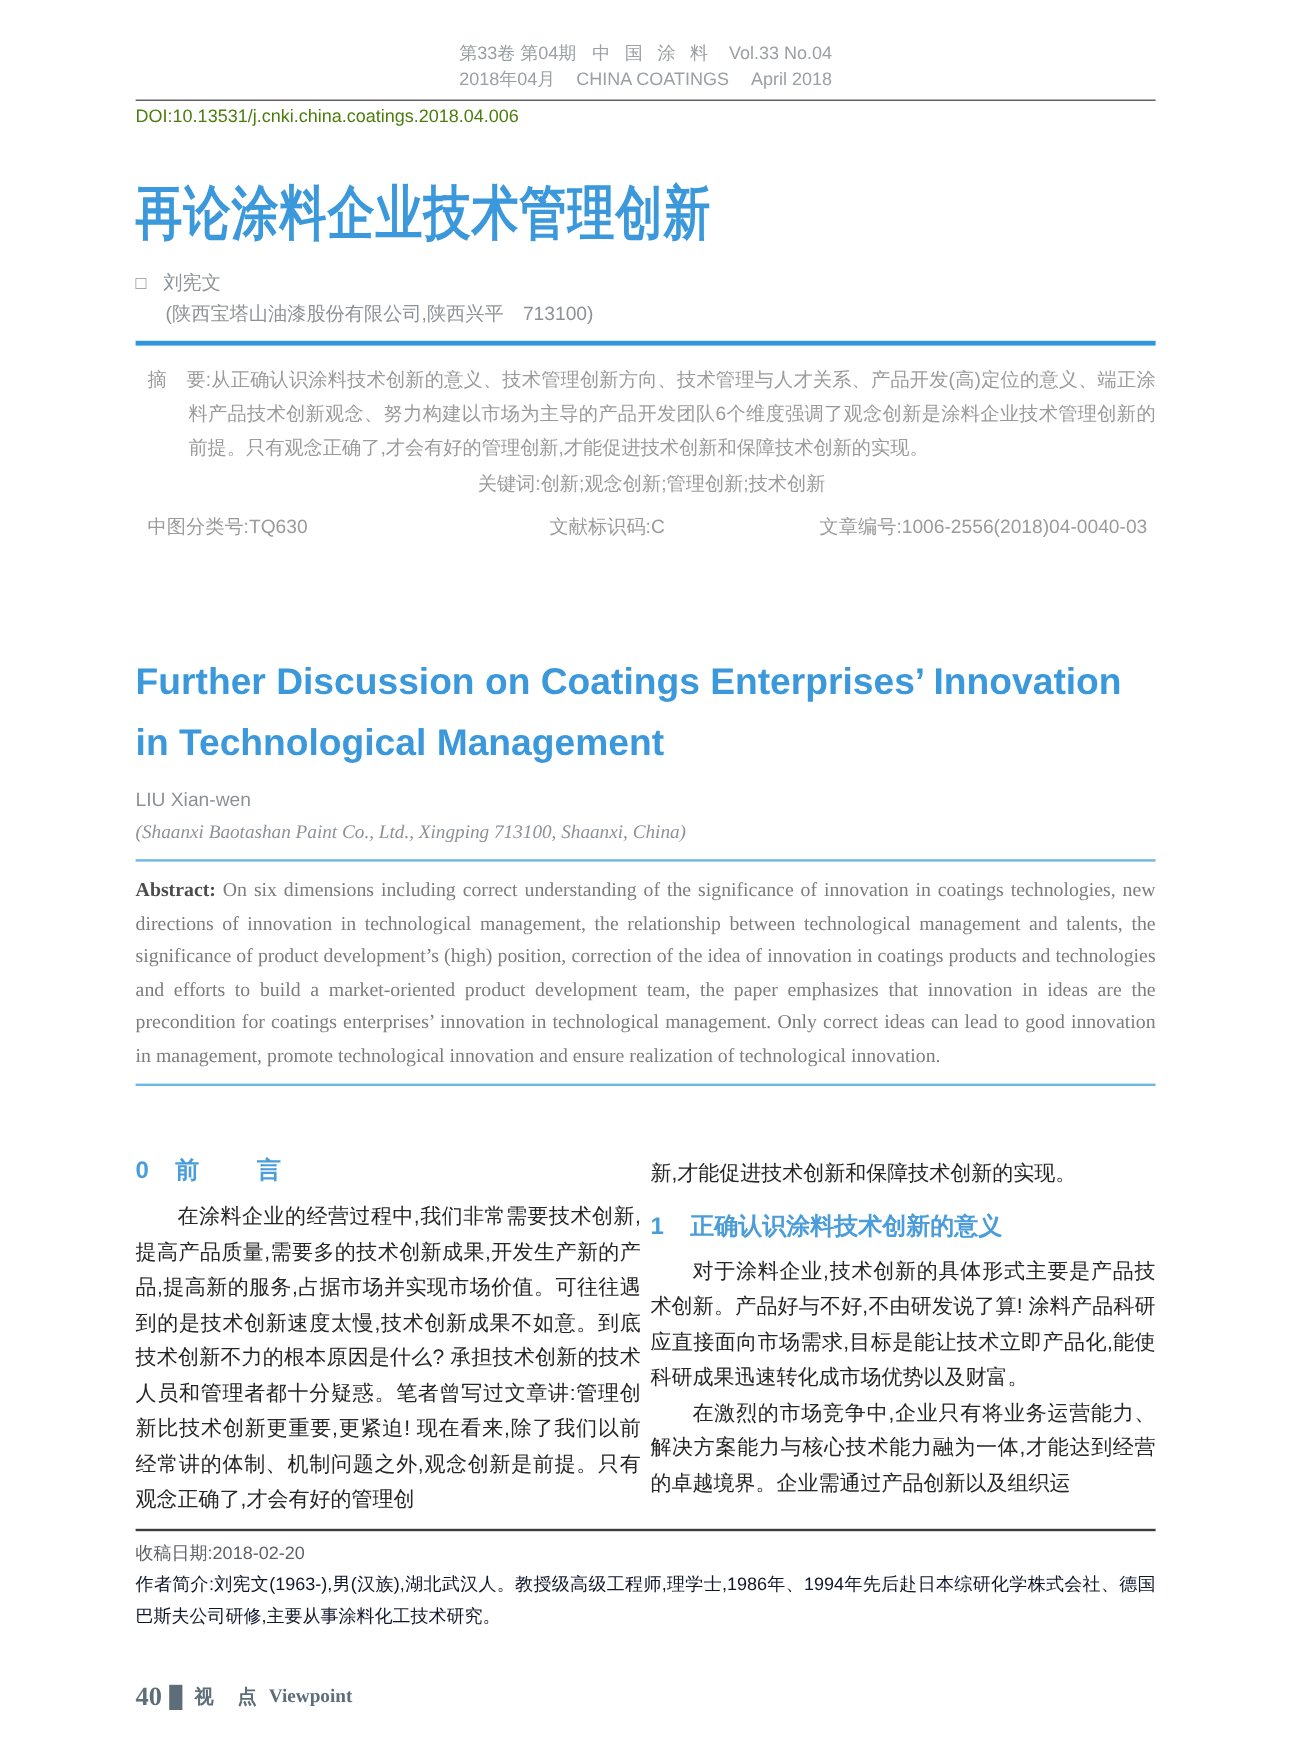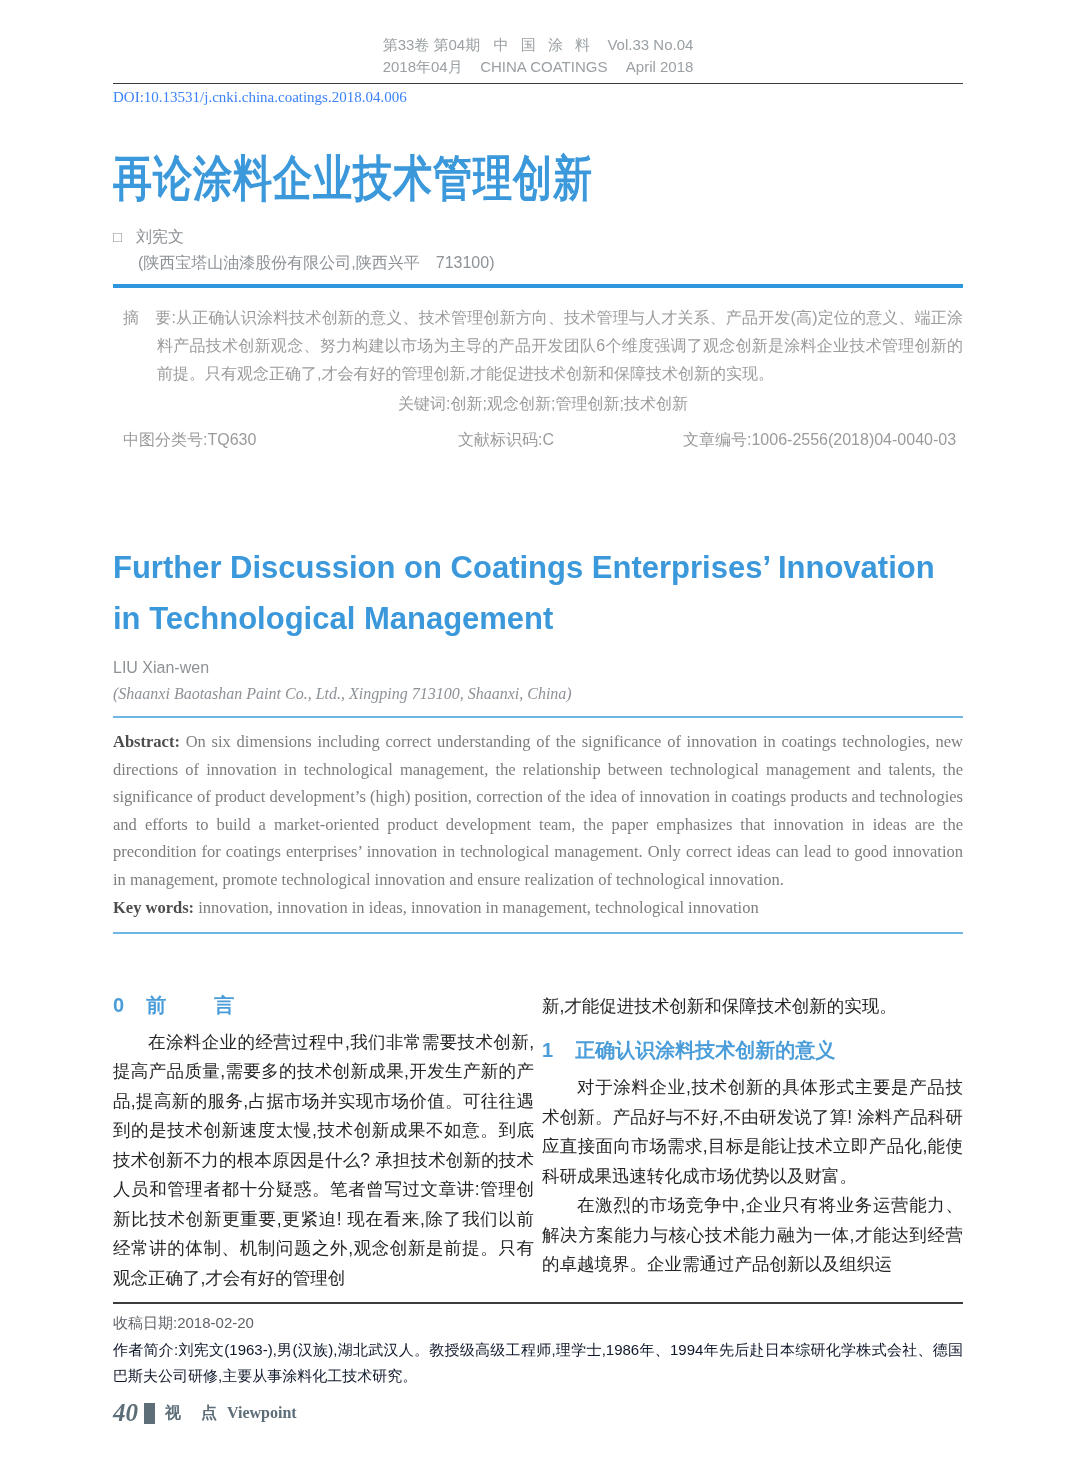--- a/index.html
+++ b/index.html
@@ -10,21 +10,21 @@
     color:#262626;
   }
   .page { width:1075px; height:1459px; padding:34px 112px 0 113px; position:relative; }
 
   
   .jheader { display:flex; justify-content:center; color:#9aa0a4; font-size:15px; line-height:22px; }
   .jheader .col-c { text-align:center; }
   .jheader .col-r { text-align:right; }
   .jheader .cn { letter-spacing:4px; }
   .header-rule { border-top:1.5px solid #3c3c3c; margin-top:5px; }
-  .doi { margin-top:5px; font-family:Liberation Serif, serif; font-size:15px; color:#3b82f6; }
+  .doi { margin-top:5px; font-family:Liberation Sans, sans-serif; font-size:15px; color:#4d7c0f; }
 
   
   .title-cn {
     margin-top:44px; color:#3b99db; font-weight:bold; font-size:49px; line-height:56px;
     letter-spacing:1px; transform:scaleX(0.80); transform-origin:left center; white-space:nowrap;
   }
   .author-row { margin-top:20px; color:#8d9297; font-size:16px; line-height:22px; }
   .author-row .marker { margin-right:14px; font-size:15px; }
   .affil-cn { margin-top:4px; padding-left:25px; color:#8d9297; font-size:16px; line-height:22px; }
   .rule-thick { height:4px; background:#2e96dc; margin-top:10px; }
@@ -60,21 +60,21 @@
   .col-r2 .sec-head { margin-top:0; margin-bottom:10px; }
 
   
   .foot-rule { border-top:2px solid #3c3c3c; margin-top:9px; }
   .footnote { margin-top:6px; font-size:15px; line-height:26.5px; }
   .fn-received { color:#5f6368; }
   .fn-bio { color:#0f172a; text-align:justify; }
 
   
   .pfooter { position:absolute; left:113px; bottom:32px; display:flex; align-items:center; color:#5d6e79; }
-  .pfooter .pno { font-family:"Liberation Serif", serif; font-weight:bold; font-style:italic; font-size:25px; margin-right:6px; }
+  .pfooter .pno { font-family:"Liberation Serif", serif; font-weight:bold; font-size:22px; margin-right:6px; }
   .pfooter .block { width:11px; height:21px; background:#5d6e79; margin-right:10px; }
   .pfooter .col-cn { font-family:"Liberation Serif", serif; font-weight:bold; font-size:16px; letter-spacing:8px; }
   .pfooter .col-en { font-family:"Liberation Serif", serif; font-weight:bold; font-size:16px; margin-left:2px; }
 </style>
 </head>
 <body>
 
 <div class="page">
 
   <div class="jheader">
@@ -110,21 +110,20 @@
       <span class="c3"><span>文章编号:</span><span>1006-2556(2018)04-0040-03</span></span>
     </div>
   </div>
 
   <div class="en-block">
     <div class="title-en">Further Discussion on Coatings Enterprises’ Innovation in Technological Management</div>
     <div class="author-en">LIU Xian-wen</div>
     <div class="affil-en">(Shaanxi Baotashan Paint Co., Ltd., Xingping 713100, Shaanxi, China)</div>
     <div class="rule-thin"></div>
     <div class="abs-en"><b>Abstract:</b> <span>On six dimensions including correct understanding of the significance of innovation in coatings technologies, new directions of innovation in technological management, the relationship between technological management and talents, the significance of product development’s (high) position, correction of the idea of innovation in coatings products and technologies and efforts to build a market-oriented product development team, the paper emphasizes that innovation in ideas are the precondition for coatings enterprises’ innovation in technological management. Only correct ideas can lead to good innovation in management, promote technological innovation and ensure realization of technological innovation.</span></div>
-    <div class="kw-en"><b>Key words:</b> <span>innovation, innovation in ideas, innovation in management, technological innovation</span></div>
     <div class="rule-thin"></div>
   </div>
 
   <div class="columns">
     <div class="col">
       <div class="sec-head"><span class="num">0</span><span class="sp">前　言</span></div>
       <div class="para indent">在涂料企业的经营过程中,我们非常需要技术创新,提高产品质量,需要多的技术创新成果,开发生产新的产品,提高新的服务,占据市场并实现市场价值。可往往遇到的是技术创新速度太慢,技术创新成果不如意。到底技术创新不力的根本原因是什么? 承担技术创新的技术人员和管理者都十分疑惑。笔者曾写过文章讲:管理创新比技术创新更重要,更紧迫! 现在看来,除了我们以前经常讲的体制、机制问题之外,观念创新是前提。只有观念正确了,才会有好的管理创</div>
     </div>
     <div class="col col-r2">
       <div class="para carry">新,才能促进技术创新和保障技术创新的实现。</div>

